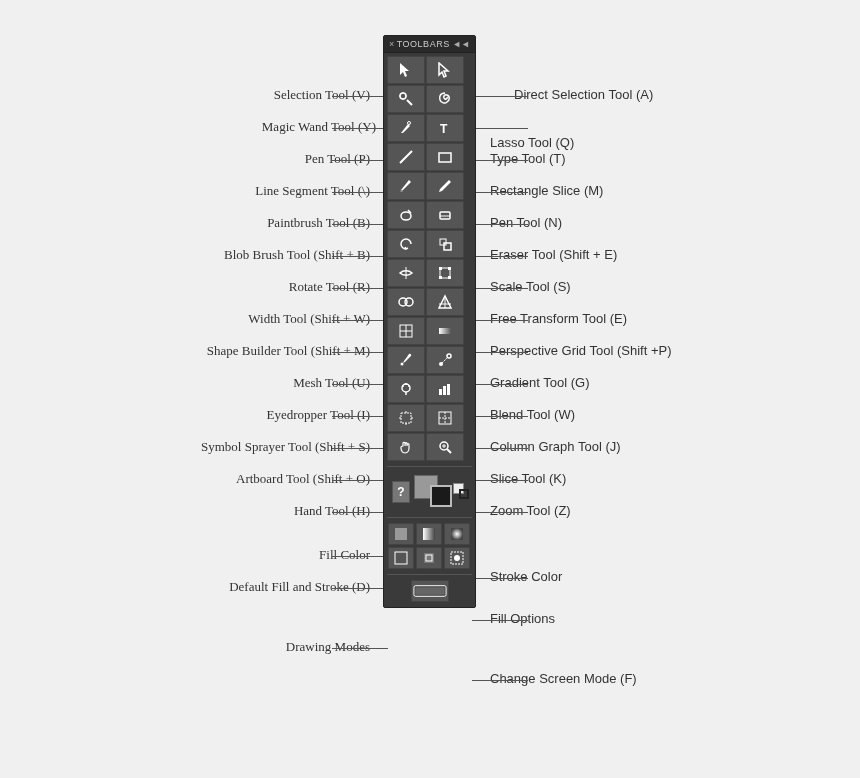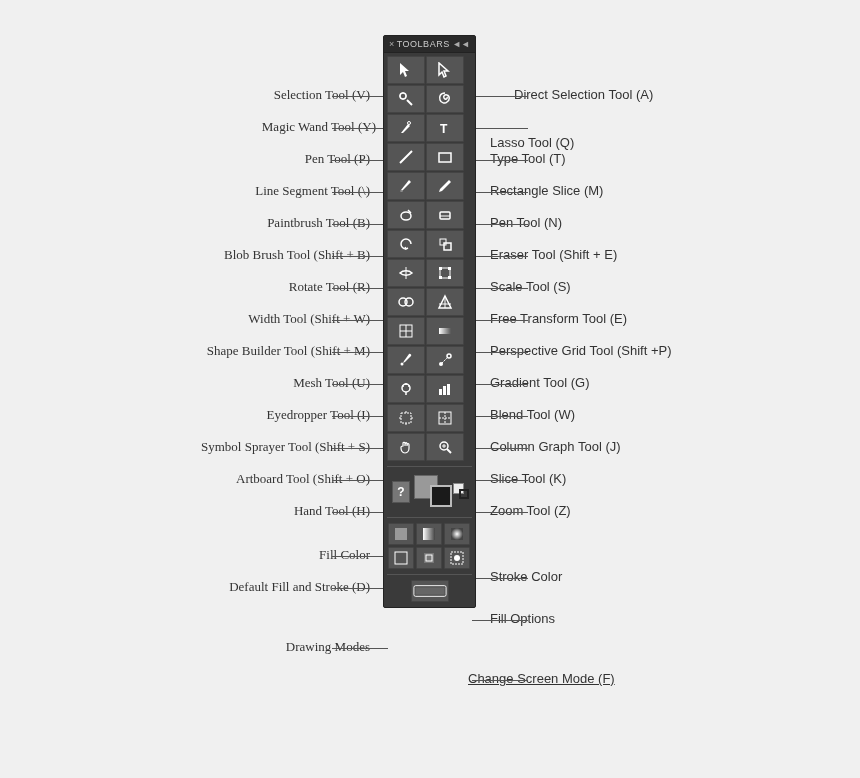--- a/index.html
+++ b/index.html
@@ -199,21 +199,21 @@
     <span class="label label-right" style="top:279px; left:490px;">Scale Tool (S)</span>
     <span class="label label-right" style="top:311px; left:490px;">Free Transform Tool (E)</span>
     <span class="label label-right" style="top:343px; left:490px;">Perspective Grid Tool (Shift +P)</span>
     <span class="label label-right" style="top:375px; left:490px;">Gradient Tool (G)</span>
     <span class="label label-right" style="top:407px; left:490px;">Blend Tool (W)</span>
     <span class="label label-right" style="top:439px; left:490px;text-align:right;">Column Graph Tool (J)</span>
     <span class="label label-right" style="top:471px; left:490px;">Slice Tool (K)</span>
     <span class="label label-right" style="top:503px; left:490px;">Zoom Tool (Z)</span>
     <span class="label label-right" style="top:569px; left:490px;">Stroke Color</span>
     <span class="label label-right" style="top:611px; left:490px;">Fill Options</span>
-    <span class="label label-right" style="top:671px; left:468px;text-decoration:underline;">Change Screen Mode (F)</span>
+    <span class="label label-right" style="top:671px; left:490px;">Change Screen Mode (F)</span>
   </div>
 
   <div>
 
     <div class="connector-line" style="right:472px; top:96px; width:56px;"></div>
     <div class="connector-line" style="right:472px; top:128px; width:56px;"></div>
     <div class="connector-line" style="right:472px; top:160px; width:56px;"></div>
     <div class="connector-line" style="right:472px; top:192px; width:56px;"></div>
     <div class="connector-line" style="right:472px; top:224px; width:56px;"></div>
     <div class="connector-line" style="right:472px; top:256px; width:56px;"></div>

